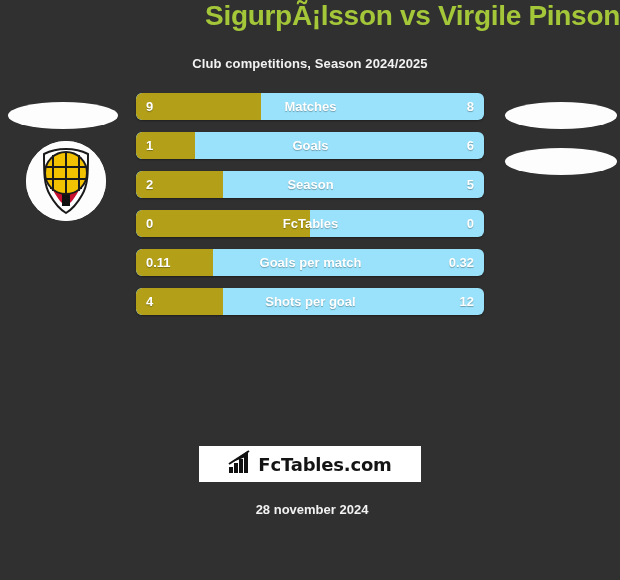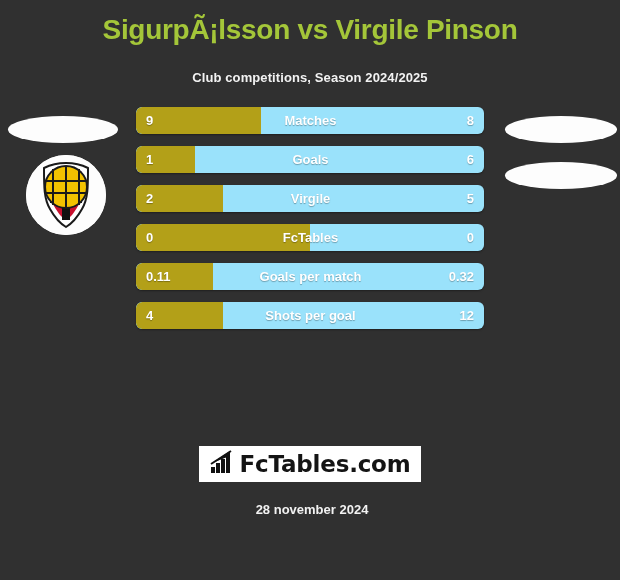--- a/index.html
+++ b/index.html
@@ -10,26 +10,25 @@
     width: 620px;
     height: 580px;
     background: #303030;
     font-family: "Liberation Sans", sans-serif;
     overflow: hidden;
     position: relative;
   }
 
   
   .title {
-    text-align: center;
+    text-align: right;
     color: #A4C639;
     font-size: 28px;
     font-weight: bold;
     letter-spacing: -0.3px;
-    padding-top: 14px;
     line-height: 1.15;
     white-space: nowrap;
   }
   .subtitle {
     text-align: center;
     color: #f2f2f2;
     font-size: 13px;
     font-weight: bold;
     margin-top: 24px;
     letter-spacing: 0.1px;
@@ -115,21 +114,21 @@
     height: 36px;
     background: #ffffff;
     display: flex;
     align-items: center;
     justify-content: center;
     gap: 4px;
   }
   .logo-icon { display: block; }
   .logo-text {
     color: #141414;
-    font-size: 23px;
+    font-size: 18px;
     font-weight: bold;
     letter-spacing: -0.2px;
     font-family: "DejaVu Sans", sans-serif;
   }
 
   .date {
     position: absolute;
     left: 4px; right: 0;
     top: 502px;
     text-align: center;
@@ -175,21 +174,21 @@
     <div class="bar-row">
       <div class="bar-fill" style="width:17%"></div>
       <div class="bar-left-val">1</div>
       <div class="bar-label">Goals</div>
       <div class="bar-right-val">6</div>
     </div>
 
     <div class="bar-row">
       <div class="bar-fill" style="width:25%"></div>
       <div class="bar-left-val">2</div>
-      <div class="bar-label">Virgile</div>
+      <div class="bar-label">Season</div>
       <div class="bar-right-val">5</div>
     </div>
 
     <div class="bar-row">
       <div class="bar-fill" style="width:50%"></div>
       <div class="bar-left-val">0</div>
       <div class="bar-label">FcTables</div>
       <div class="bar-right-val">0</div>
     </div>
 

